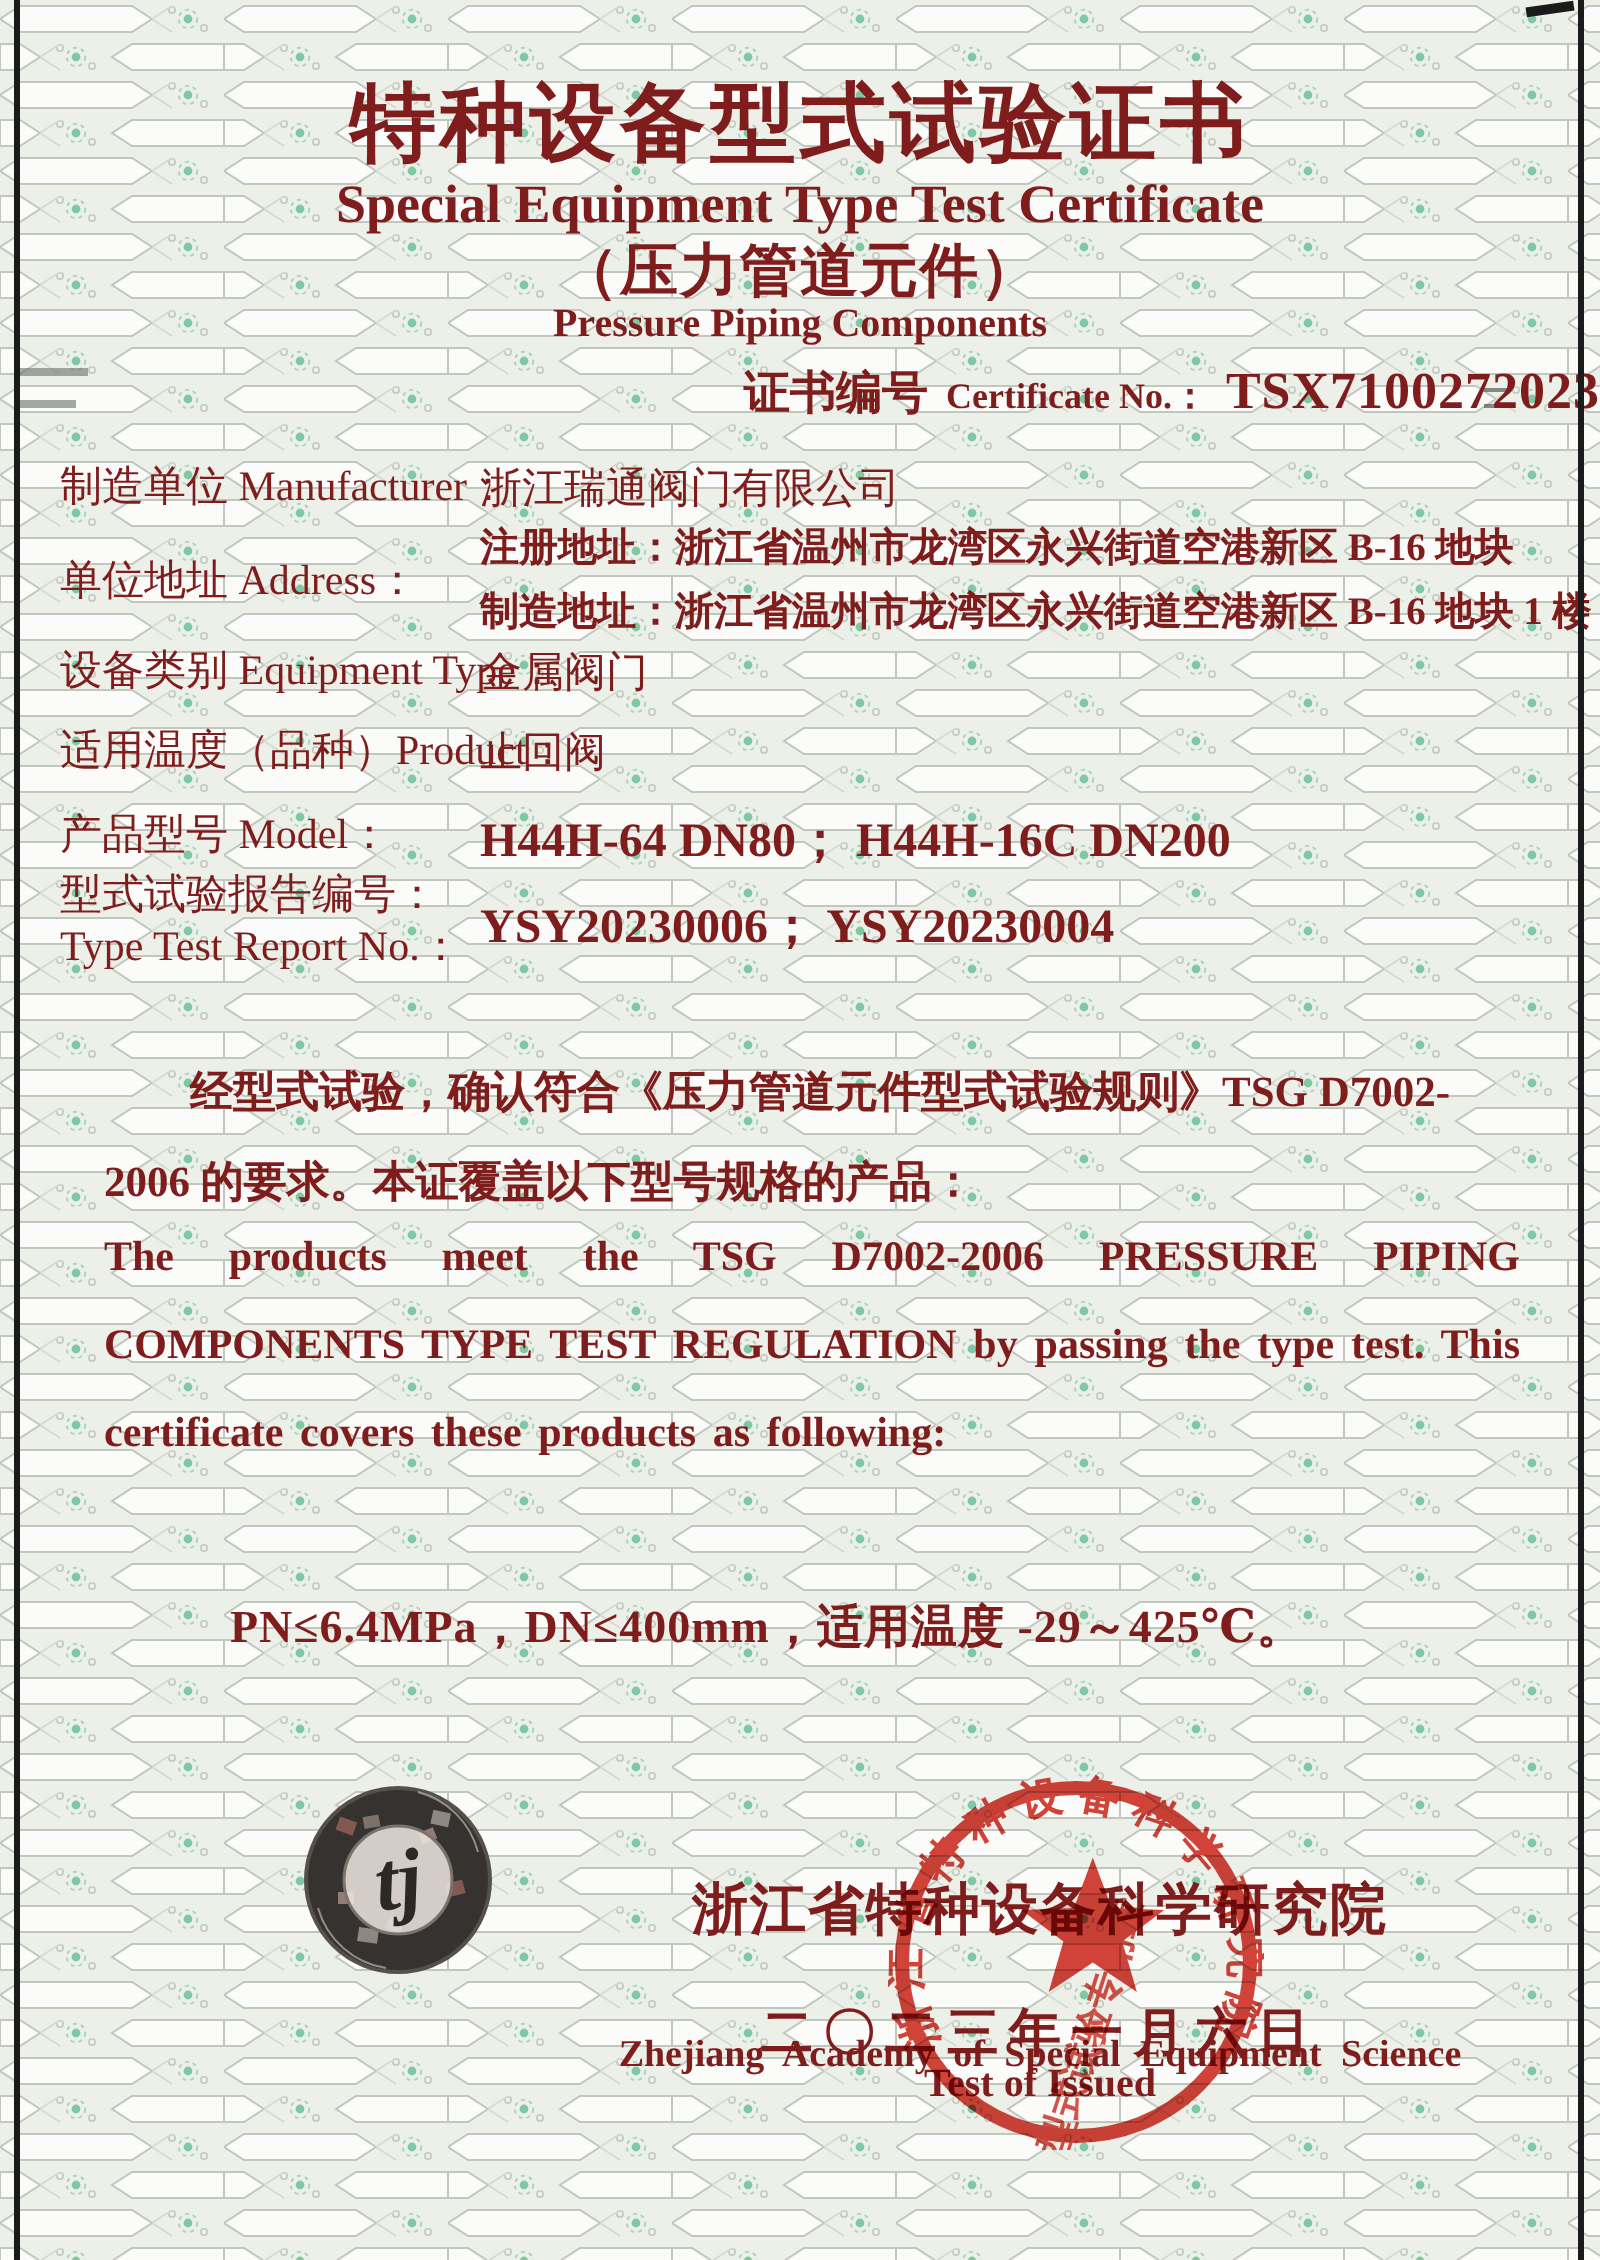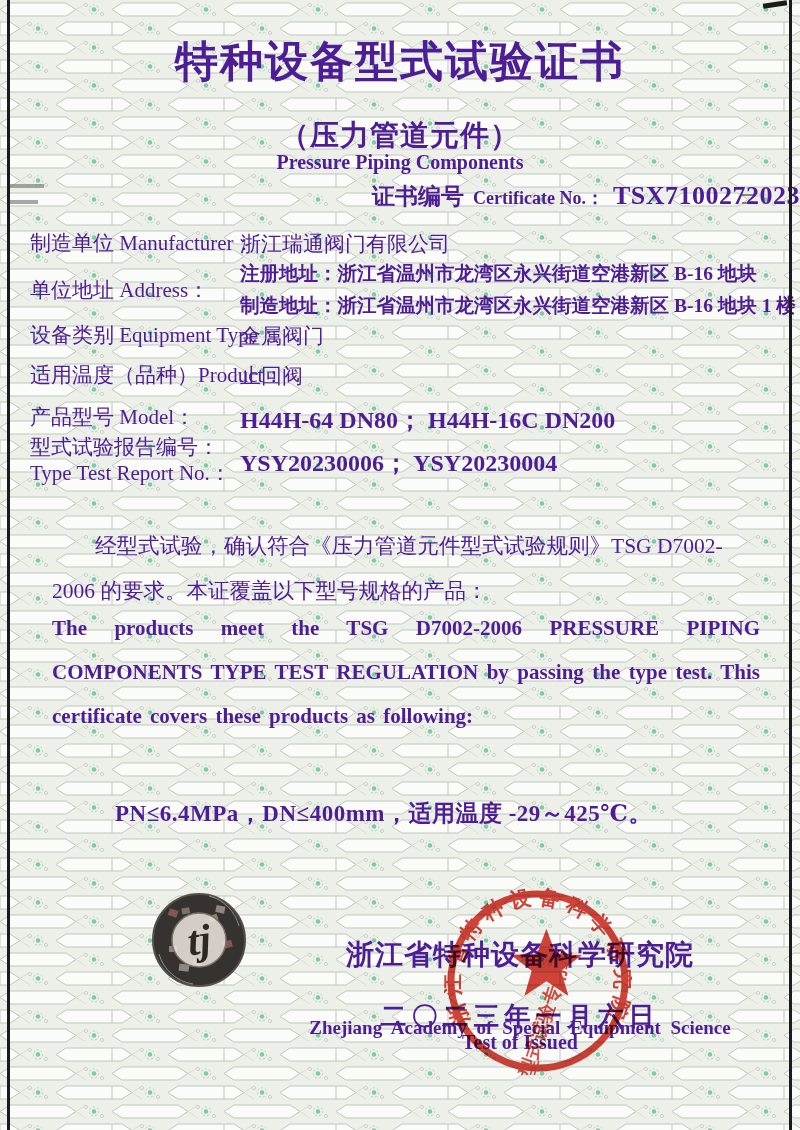--- a/index.html
+++ b/index.html
@@ -1,19 +1,19 @@
 <!DOCTYPE html>
 <html><head>
 <meta charset="utf-8">
 <style>
   * { margin:0; padding:0; box-sizing:border-box; }
   body { background:#888; font-family:"Liberation Serif","DejaVu Serif",serif; }
   .page {
     position:relative; width:800px; height:1130px; margin:0 auto;
-    background:#eef0ea; overflow:hidden; color:#4c1d95;
+    background:#eef0ea; overflow:hidden; color:#7f1d1d;
   }
   .bg-svg { position:absolute; left:0; top:0; z-index:0; }
   .edge-line { position:absolute; top:0; bottom:0; width:3px; background:#1b1b1b; z-index:4; }
   .edge-line.left { left:7px; }
   .edge-line.right { left:789px; }
   .corner-mark { position:absolute; left:763px; top:2px; width:24px; height:5px;
     background:#1b1b1b; transform:rotate(-8deg); z-index:4; }
   .dash-artifact { position:absolute; left:742px; top:194px; width:13px; height:10px; z-index:3;
     border-top:2px solid #333; border-bottom:2px solid #333; opacity:.55; }
   .smudge { position:absolute; background:#6a6f6a; opacity:.6; z-index:3; }
@@ -31,21 +31,21 @@
   .cert-row { top:181px; left:333px; display:flex; align-items:baseline; gap:9px; white-space:nowrap; }
   .cert-label-zh { font-size:23px; font-weight:600;margin-left:39px; }
   .cert-label-en { font-size:18px; font-weight:700; }
   .cert-value { font-size:26px; font-weight:700; letter-spacing:.5px; }
 
   .flabel { left:30px; font-size:21px; font-weight:400; white-space:nowrap; }
   .fvalue { left:240px; font-size:21px; font-weight:500; white-space:nowrap; }
   .fvalue.num { font-weight:700; font-size:24px; }
   .addr-line { font-size:19.5px; font-weight:600; }
 
-  .para-zh { top:524px; left:52px; width:708px; font-size:21.5px; font-weight:400;
+  .para-zh { top:524px; left:52px; width:708px; font-size:21.5px; font-weight:700;
     line-height:45px; text-indent:2em; }
   .para-en { top:606px; left:52px; width:708px; font-size:21px; font-weight:700;
     line-height:44px; text-align:justify; word-spacing:3px; }
   .spec-line { top:798px; left:115px; font-size:23px; font-weight:700; letter-spacing:.5px; }
 
   .issuer-zh { top:936px; left:270px; width:500px; text-align:center;
     font-size:28px; font-weight:700; letter-spacing:1px; }
   .issuer-en { top:971px; left:270px; width:500px; text-align:center;
     font-size:19px; font-weight:700; word-spacing:5px;margin-top:46px; }
   .date-zh { top:999px; left:270px; width:500px; text-align:center;
@@ -89,20 +89,21 @@
   </svg>
 
   <div class="edge-line left"></div>
   <div class="edge-line right"></div>
   <div class="corner-mark"></div>
   <div class="dash-artifact"></div>
   <div class="smudge s1"></div>
   <div class="smudge s2"></div>
 
   <div class="abs centered title-zh">特种设备型式试验证书</div>
+  <div class="abs centered title-en">Special Equipment Type Test Certificate</div>
   <div class="abs centered subtitle-zh">（压力管道元件）</div>
   <div class="abs centered subtitle-en">Pressure Piping Components</div>
 
   <div class="abs cert-row">
     <span class="cert-label-zh">证书编号</span>
     <span class="cert-label-en">Certificate No.：</span>
     <span class="cert-value">TSX71002720230003</span>
   </div>
 
   <div class="abs flabel" style="top:229px">制造单位 Manufacturer：</div>

